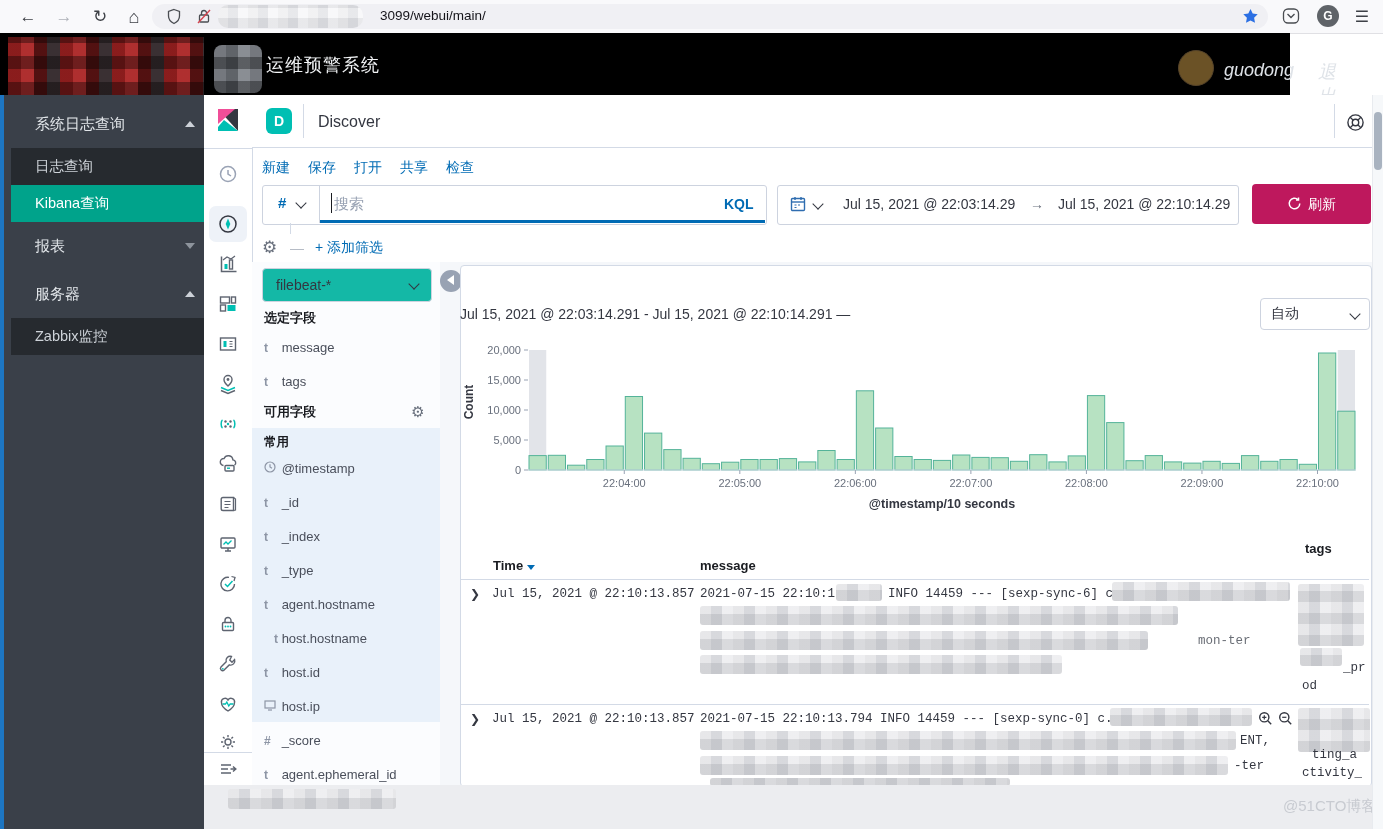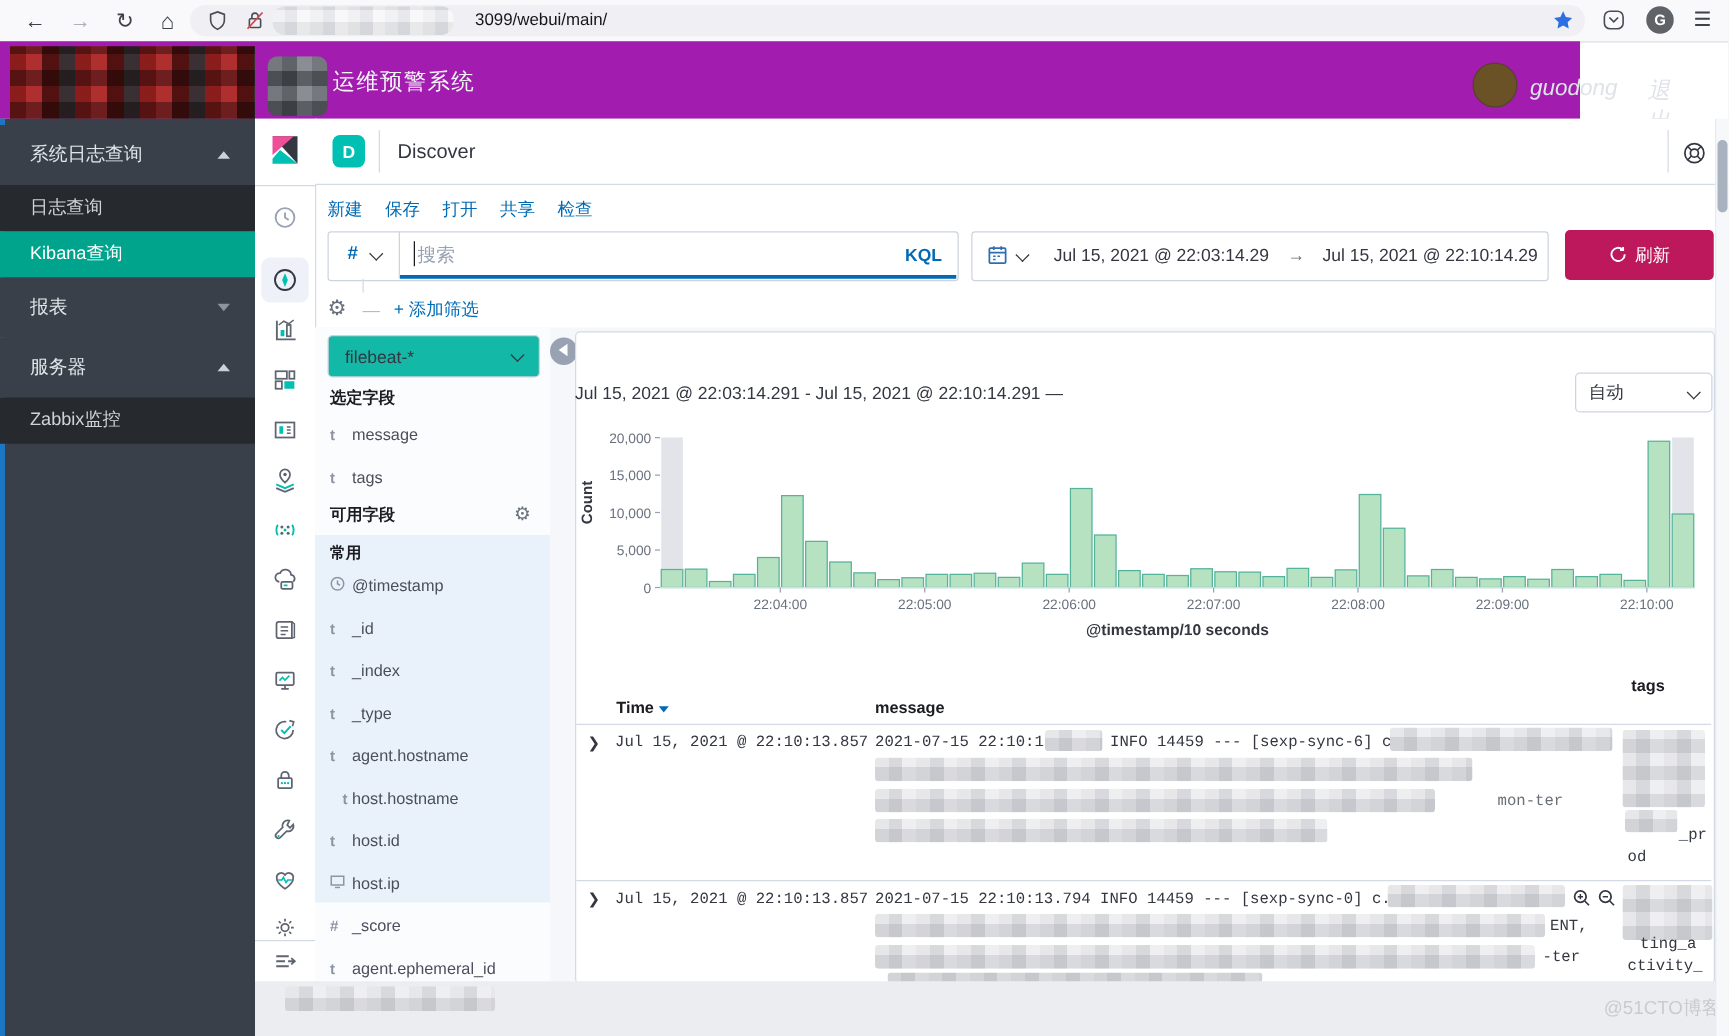--- a/index.html
+++ b/index.html
@@ -22,30 +22,30 @@
       repeating-linear-gradient(90deg, #ededef 0 10px, #e0e1e5 10px 20px, #f6f6f8 20px 30px);
       border-radius:10px;}
   .mosaic-red{background:
       repeating-linear-gradient(0deg, rgba(0,0,0,.38) 0 13px, rgba(0,0,0,.02) 13px 26px),
       repeating-linear-gradient(90deg, #8d1d1d 0 13px, #b23030 13px 26px, #541111 26px 39px, #3b3134 39px 52px);}
   .mosaic-dark{background:
       repeating-linear-gradient(0deg, rgba(0,0,0,.30) 0 12px, rgba(255,255,255,.06) 12px 24px),
       repeating-linear-gradient(90deg, #6c7076 0 12px, #565a60 12px 24px, #83878d 24px 36px);
       border-radius:8px;}
   
-  .app-header{left:0;top:33px;width:1264px;height:62px;background:#a21caf;}
+  .app-header{left:0;top:33px;width:1264px;height:62px;background:#000000;padding-left:26px;}
   .app-title{left:266px;top:53px;font-size:18px;color:#f2f4f6;letter-spacing:1px;}
   .hdr-user{top:60px;font-size:18px;color:#dfe3e8;font-style:italic;}
   .avatar{left:1178px;top:50px;width:34px;height:34px;border-radius:50%;
           background:radial-gradient(circle at 40% 35%, #d8b26a 0%, #8a6430 45%, #4a3а1e 80%, #3a2d17 100%);
           background-color:#6b5226;border:1px solid #55432a;}
   
   .left-nav{left:0;top:95px;width:204px;height:734px;background:#3a4049;}
   .edge-blue{left:0;top:95px;width:4px;height:734px;background:#1d76c2;}
-  .nav-item{left:0;width:204px;color:#e2e6ea;cursor:pointer;}
+  .nav-item{left:11px;width:204px;color:#e2e6ea;cursor:pointer;}
   .nav-group{height:48px;line-height:48px;font-size:15px;background:#3a4049;}
   .nav-sub{height:37px;line-height:37px;font-size:14.5px;background:#262a2f;color:#ced3d9;}
   .nav-sub.active{background:#00a38b;color:#fff;}
   .nav-label{margin-left:24px;}
   .tri{position:absolute;right:20px;width:0;height:0;border-left:5px solid transparent;border-right:5px solid transparent;}
   .tri.up{top:21px;border-bottom:6px solid #cdd2d8;}
   .tri.down{top:21px;border-top:6px solid #8d949c;}
   
   .rail{left:204px;top:95px;width:48px;height:690px;background:#fff;border-right:1px solid #d3dae6;}
   .rail-sep{left:204px;width:48px;height:1px;background:#d3dae6;}

